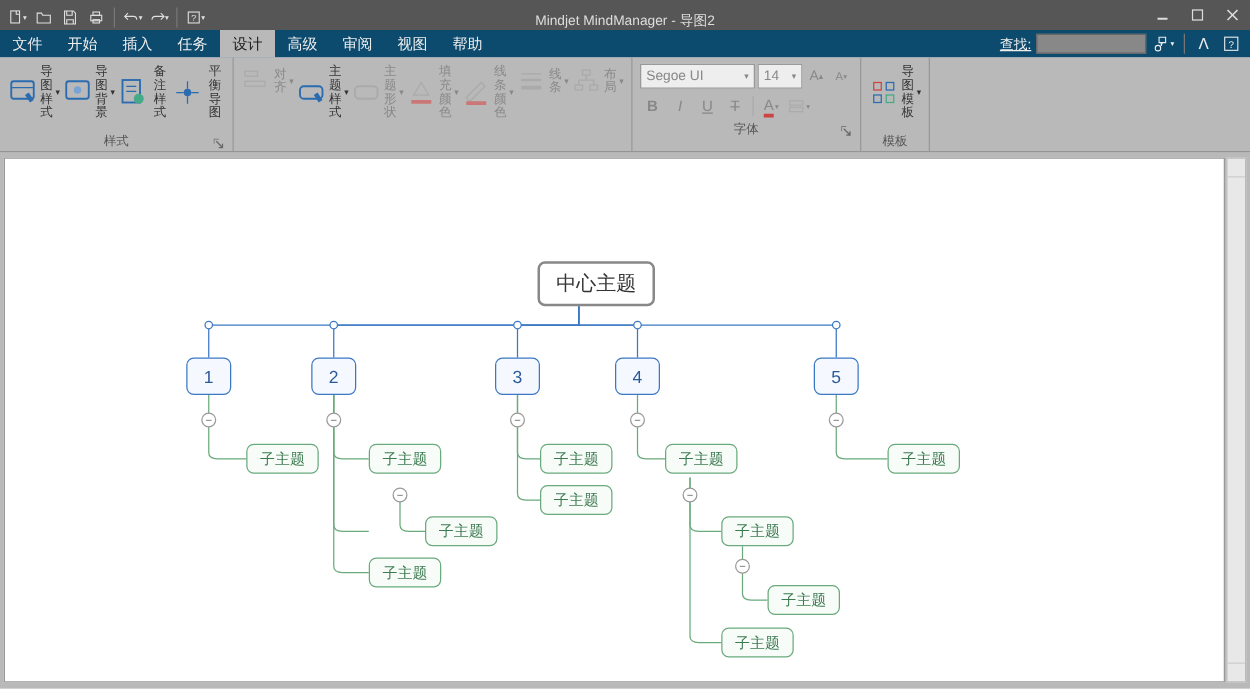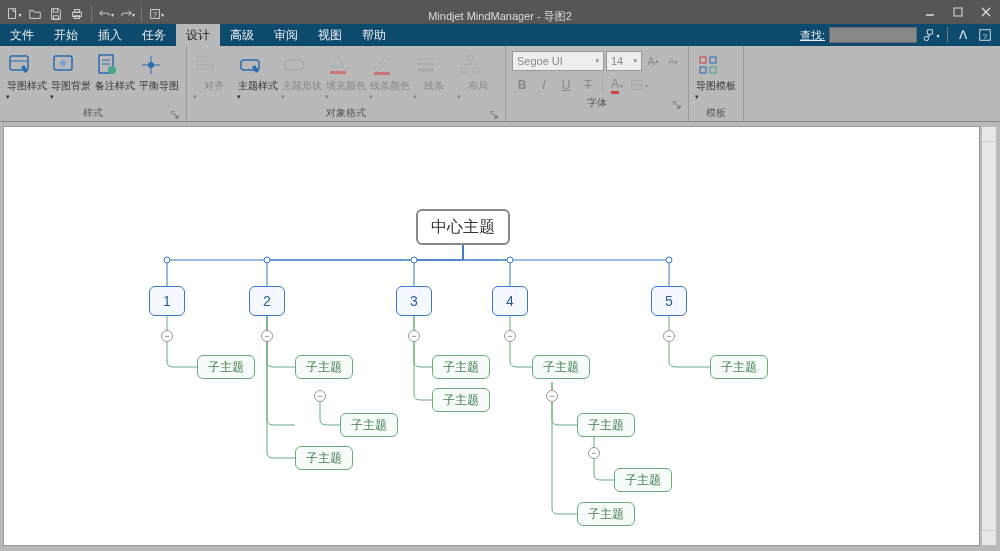--- a/index.html
+++ b/index.html
@@ -26,21 +26,21 @@
 .search-input { width: 88px; height: 16px; background: #888; border: 1px solid #666; font-size: 10px; }
 .search-icon { width: 20px; height: 20px; display: flex; align-items: center; justify-content: center; color: #eee; cursor: pointer; }
 .menu-right-sep { width: 1px; height: 16px; background: #777; margin: 0 2px; align-self: center; }
 .menu-right-btn { width: 18px; height: 22px; display: flex; align-items: center; justify-content: center; color: #eee; cursor: pointer; }
 
 
 .ribbon { height: 76px; background: #b9b9b9; border-bottom: 1px solid #888; display: flex; font-size: 11px; }
 .rib-group { display: flex; flex-direction: column; border-right: 1px solid #999; padding: 2px 6px 0 6px; }
 .rib-group-items { display: flex; flex: 1; align-items: flex-start; gap: 2px; }
 .rib-group-label { height: 16px; display: flex; align-items: center; justify-content: center; font-size: 10px; color: #555; position: relative; }
-.rib-vbtn { width: 42px; display: flex; flex-direction: column; justify-content: flex-start; padding-top: 4px; gap: 2px; cursor: pointer; color: #333; position: relative; }
+.rib-vbtn { width: 42px; display: flex; flex-direction: row; align-items: center; justify-content: flex-start; padding-top: 4px; gap: 2px; cursor: pointer; color: #333; position: relative; }
 .rib-vbtn.disabled { color: #888; cursor: default; }
 .rib-vbtn .icon { width: 26px; height: 26px; display: flex; align-items: center; justify-content: center; }
 .rib-vbtn .lbl { font-size: 10px; text-align: center; line-height: 1.1; }
 .rib-vbtn .dd { font-size: 7px; line-height: 1; }
 .dialog-launcher { position: absolute; right: 0; bottom: 1px; width: 10px; height: 10px; display: flex; align-items: center; justify-content: center; color: #666; cursor: pointer; }
 .dialog-launcher svg { width: 8px; height: 8px; }
 
 .font-group-content { display: flex; flex-direction: column; gap: 4px; padding-top: 3px; justify-content: space-between; }
 .font-row { display: flex; align-items: center; gap: 2px; }
 .font-select { height: 20px; border: 1px solid #999; background: #eee; font-size: 11px; padding: 0 4px; display: flex; align-items: center; justify-content: space-between; color: #888; }
@@ -302,28 +302,20 @@
               <rect x="9" y="3" width="6" height="4" fill="none" stroke="#aaa"></rect>
               <rect x="3" y="15" width="6" height="4" fill="none" stroke="#aaa"></rect>
               <rect x="15" y="15" width="6" height="4" fill="none" stroke="#aaa"></rect>
               <path d="M12 7v4M12 11H6v4M12 11h6v4" fill="none" stroke="#aaa"></path>
             </svg>
           </span>
         <span class="lbl">布局</span>
           <span class="dd">▾</span>
       </div>
     </div>
-    <div class="rib-group-label">
-        <span>对象格式</span>
-      <span class="dialog-launcher">
-          <svg viewBox="0 0 8 8">
-            <path d="M0 0v4M0 0h4M2 2l5 5M7 4v3h-3" fill="none" stroke="currentColor"></path>
-          </svg>
-        </span>
-    </div>
   </div>
 
   <div class="rib-group">
     <div class="font-group-content">
       <div class="font-row">
         <div class="font-select font-name">
             <span>Segoe UI</span>
             <span style="font-size:7px">▾</span>
           </div>
         <div class="font-select font-size">
@@ -424,21 +416,21 @@
       <path d="M506 189 V235 Q506 240 513 240 H528"></path>
 
       <path d="M548 255 V293 Q548 298 555 298 H573"></path>
       <path d="M548 255 V382 Q548 387 555 387 H573"></path>
 
       <path d="M590 310 V348 Q590 353 597 353 H610"></path>
 
       <path d="M665 189 V235 Q665 240 672 240 H706"></path>
     </svg>
 
-    <div class="node center-node" style="left:412px;top:82px">中心主题</div>
+    <div class="node center-node" style="left:426px;top:82px">中心主题</div>
 
     <div class="node main-node" style="left:145px;top:159px">1</div>
     <div class="node main-node" style="left:245px;top:159px">2</div>
     <div class="node main-node" style="left:392px;top:159px">3</div>
     <div class="node main-node" style="left:488px;top:159px">4</div>
     <div class="node main-node" style="left:647px;top:159px">5</div>
 
     <div class="collapse-handle" style="left:157px;top:203px">−</div>
     <div class="collapse-handle" style="left:257px;top:203px">−</div>
     <div class="collapse-handle" style="left:404px;top:203px">−</div>

